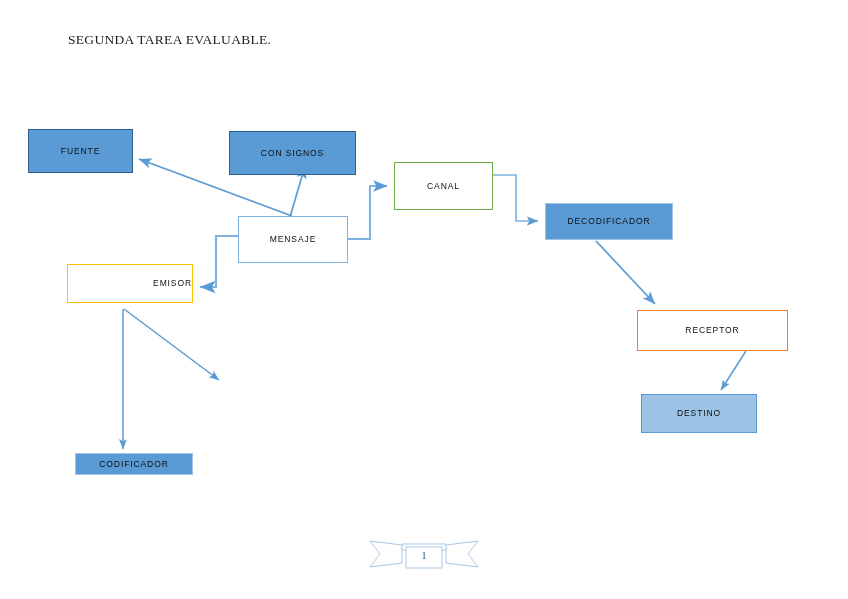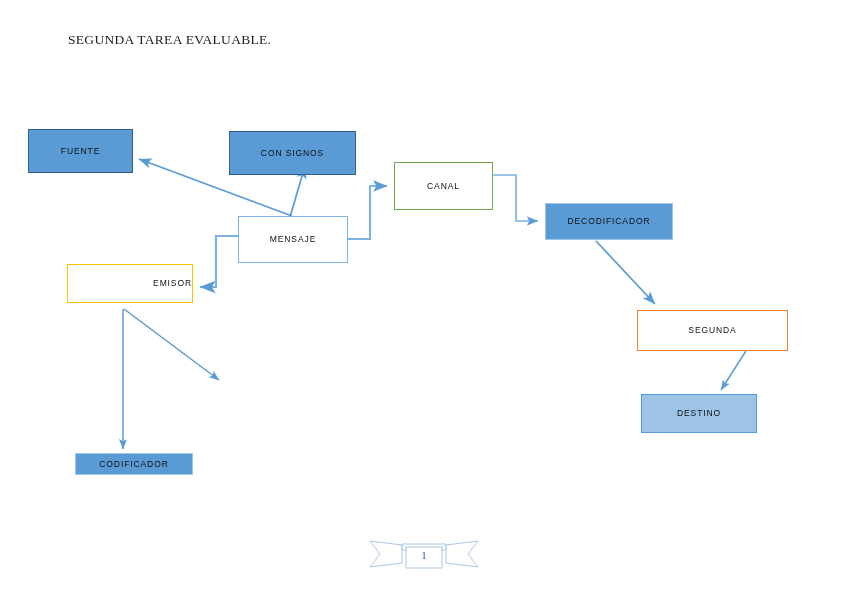--- a/index.html
+++ b/index.html
@@ -125,21 +125,21 @@
   <div class="node" style="left: 545px; top: 203px; width: 128px; height: 37px; background: rgb(91, 155, 213); border: 1px solid rgb(157, 195, 230);">
     <span>DECODIFICADOR</span>
   </div>
   <div class="node" style="left: 67px; top: 264px; width: 126px; height: 39px; background: rgb(255, 255, 255); border: 1.5px solid rgb(255, 192, 0); justify-content: flex-end;">
     <span>EMISOR</span>
   </div>
   <div class="node" style="left: 75px; top: 453px; width: 118px; height: 22px; background: rgb(91, 155, 213); border: 1px solid rgb(157, 195, 230);">
     <span>CODIFICADOR</span>
   </div>
   <div class="node" style="left: 637px; top: 310px; width: 151px; height: 41px; background: rgb(255, 255, 255); border: 1.5px solid rgb(237, 125, 49);">
-    <span>SEGUNDA</span>
+    <span>RECEPTOR</span>
   </div>
   <div class="node" style="left: 641px; top: 394px; width: 116px; height: 39px; background: rgb(157, 195, 230); border: 1px solid rgb(91, 155, 213); justify-content: center;">
     <span>DESTINO</span>
   </div>
 
   <svg id="footer-ribbon" viewBox="0 0 112 40" xmlns="http://www.w3.org/2000/svg">
     <g fill="#ffffff" stroke="#A9C7E4" stroke-width="1">
       <path d="M2,8 L34,12 L34,30 L2,34 L12,21 Z"></path>
       <path d="M110,8 L78,12 L78,30 L110,34 L100,21 Z"></path>
       <path d="M34,11 L78,11 L78,17 L34,17 Z"></path>

